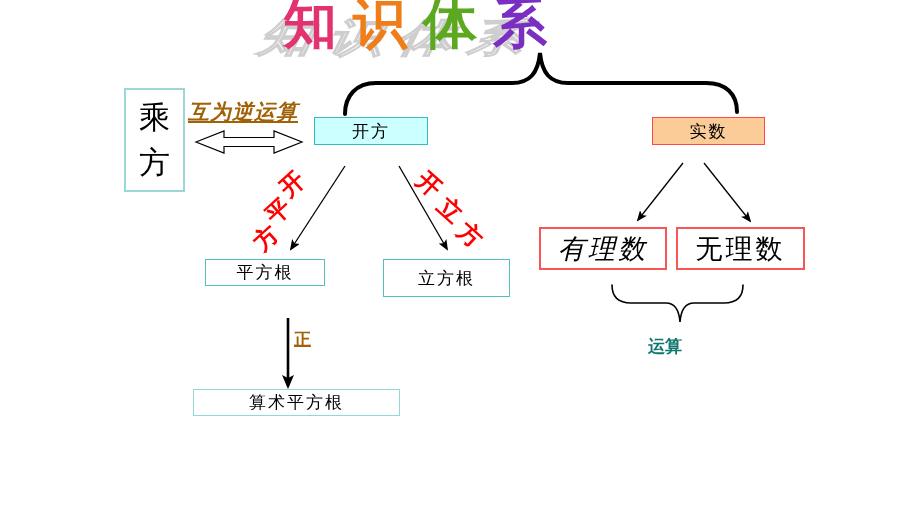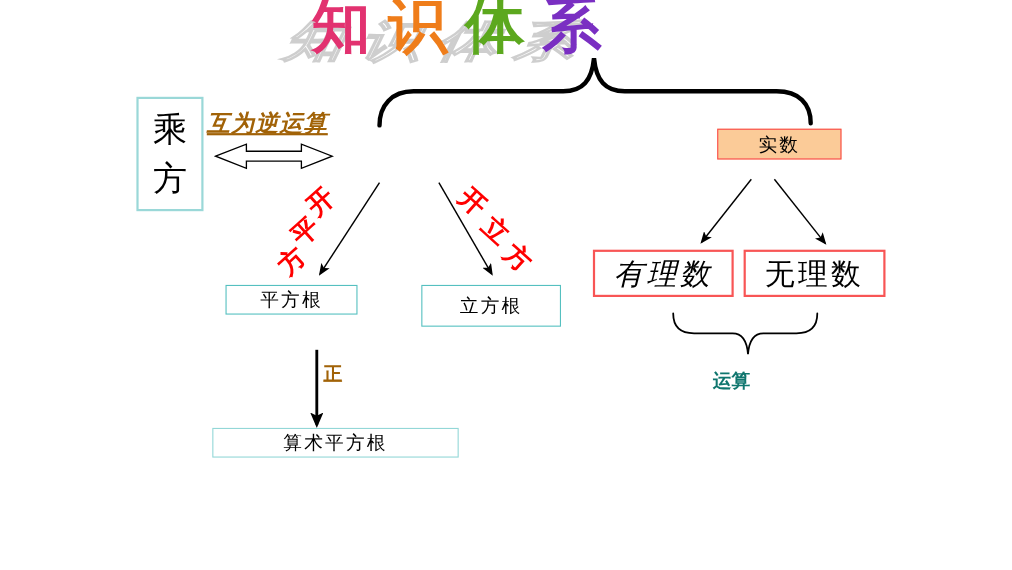--- a/index.html
+++ b/index.html
@@ -17,21 +17,21 @@
 
   
   .nbox{position:absolute;background:#ffffff;box-sizing:border-box;display:flex;
         align-items:center;justify-content:center;font-size:17px;letter-spacing:2px;}
   .box-chengfang{left:124px;top:88px;width:61px;height:104px;border:2px solid #9ad8d8;
                  flex-direction:column;font-size:31px;line-height:45px;letter-spacing:0;}
   .box-kaifang{left:314px;top:117px;width:114px;height:28px;background:#ccffff;border:1.5px solid #33bcbc;}
   .box-shishu{left:652px;top:117px;width:113px;height:28px;background:#fbcb98;border:1.5px solid #fa4b4b;}
   .box-pingfanggen{left:205px;top:259px;width:120px;height:27px;border:1.5px solid #55c0c0;}
   .box-lifanggen{left:383px;top:259px;width:127px;height:38px;border:1.5px solid #55c0c0;}
-  .box-suanshu{left:193px;top:389px;width:224px;height:27px;border:1.5px solid #93d7d7;}
+  .box-suanshu{left:193px;top:389px;width:207px;height:27px;border:1.5px solid #93d7d7;}
   .box-youlishu{left:539px;top:227px;width:128px;height:43px;border:2px solid #f85555;
                 font-size:27px;letter-spacing:3px;font-style:italic;}
   .box-wulishu{left:676px;top:227px;width:129px;height:43px;border:2px solid #f85555;
                font-size:27px;letter-spacing:3px;}
 
   
   .red{color:#a16207;}
   .lbl-inverse{position:absolute;left:188px;top:98px;font-size:21px;font-weight:bold;font-style:italic;
                text-decoration:underline;letter-spacing:1px;}
   .lbl-zheng{position:absolute;left:294px;top:328px;font-size:17px;font-weight:bold;
@@ -82,20 +82,21 @@
     <div class="title-layer"><span class="tc0">知</span><span class="tc1">识</span><span class="tc2">体</span><span class="tc3">系</span></div>
   </div>
 
   <div class="nbox box-chengfang">
     <div>乘</div>
     <div>方</div>
   </div>
 
   <div class="lbl-inverse red">互为逆运算</div>
 
+  <div class="nbox box-kaifang">开方</div>
   <div class="nbox box-shishu">实数</div>
   <div class="nbox box-pingfanggen">平方根</div>
   <div class="nbox box-lifanggen">立方根</div>
   <div class="nbox box-suanshu">算术平方根</div>
   <div class="nbox box-youlishu">有理数</div>
   <div class="nbox box-wulishu">无理数</div>
 
   <div>
     <span class="diag-char rot-ccw" style="left:280px;top:172px;">开</span>
     <span class="diag-char rot-ccw" style="left:266px;top:199px;">平</span>

